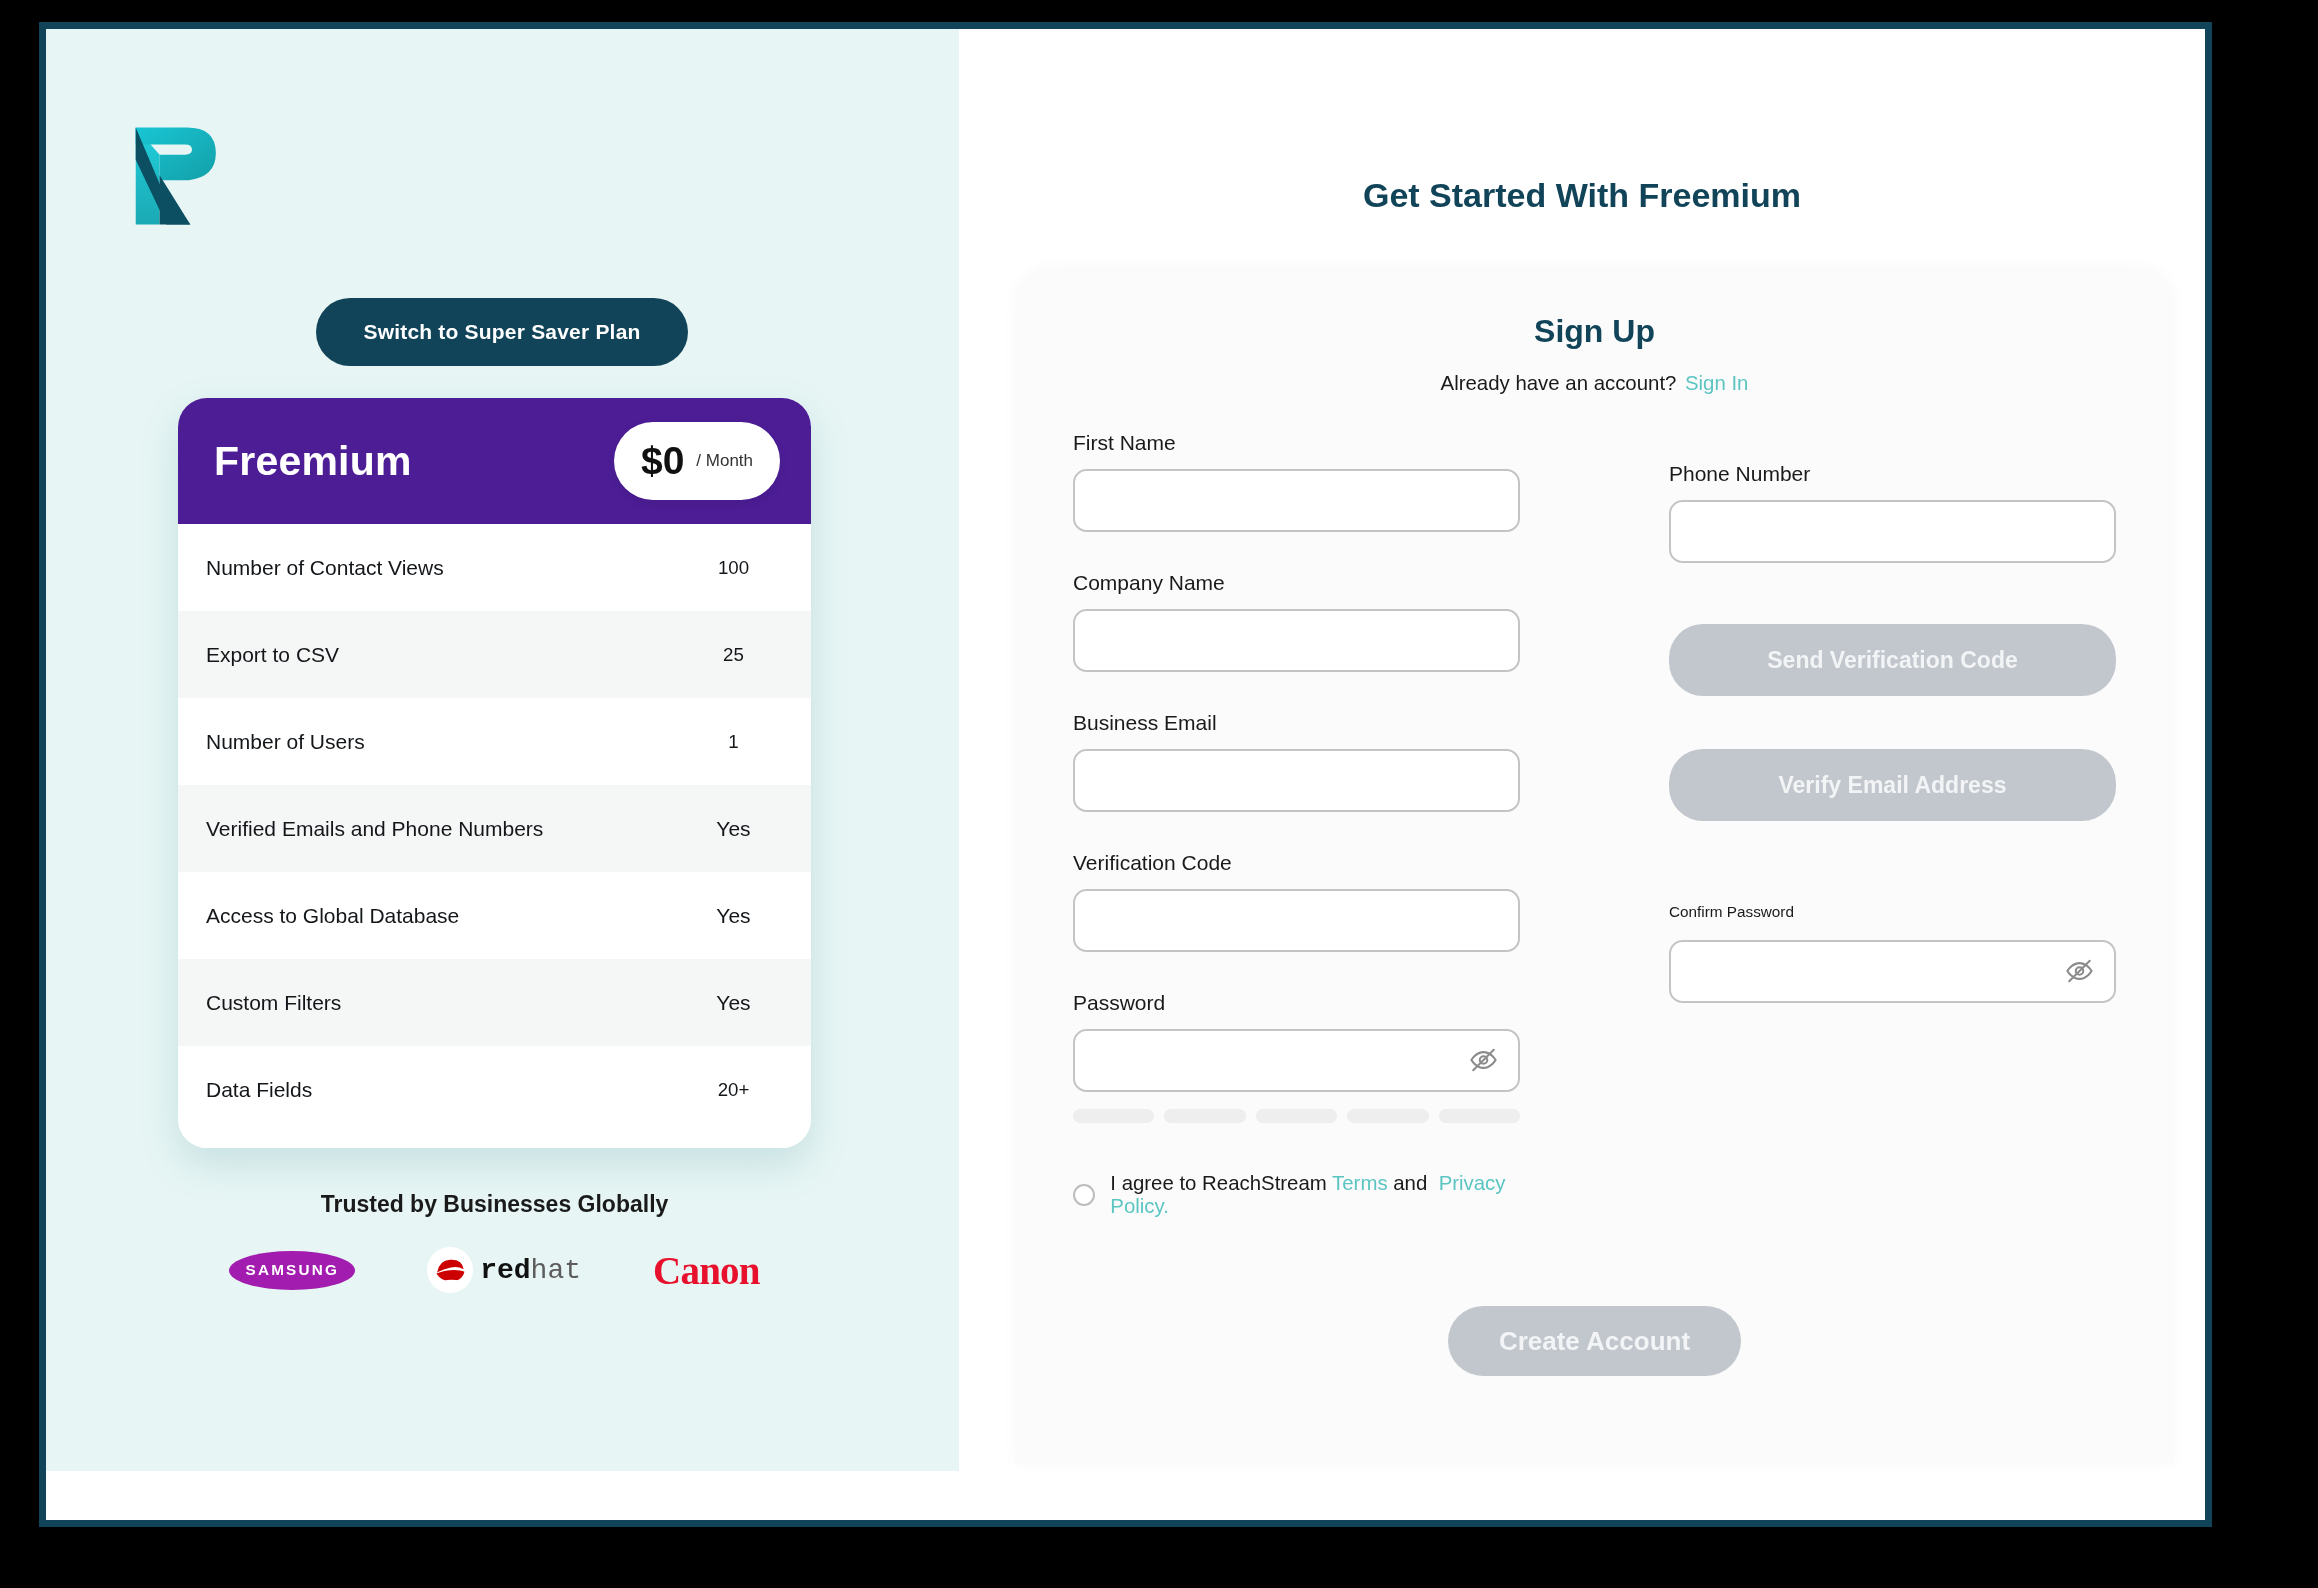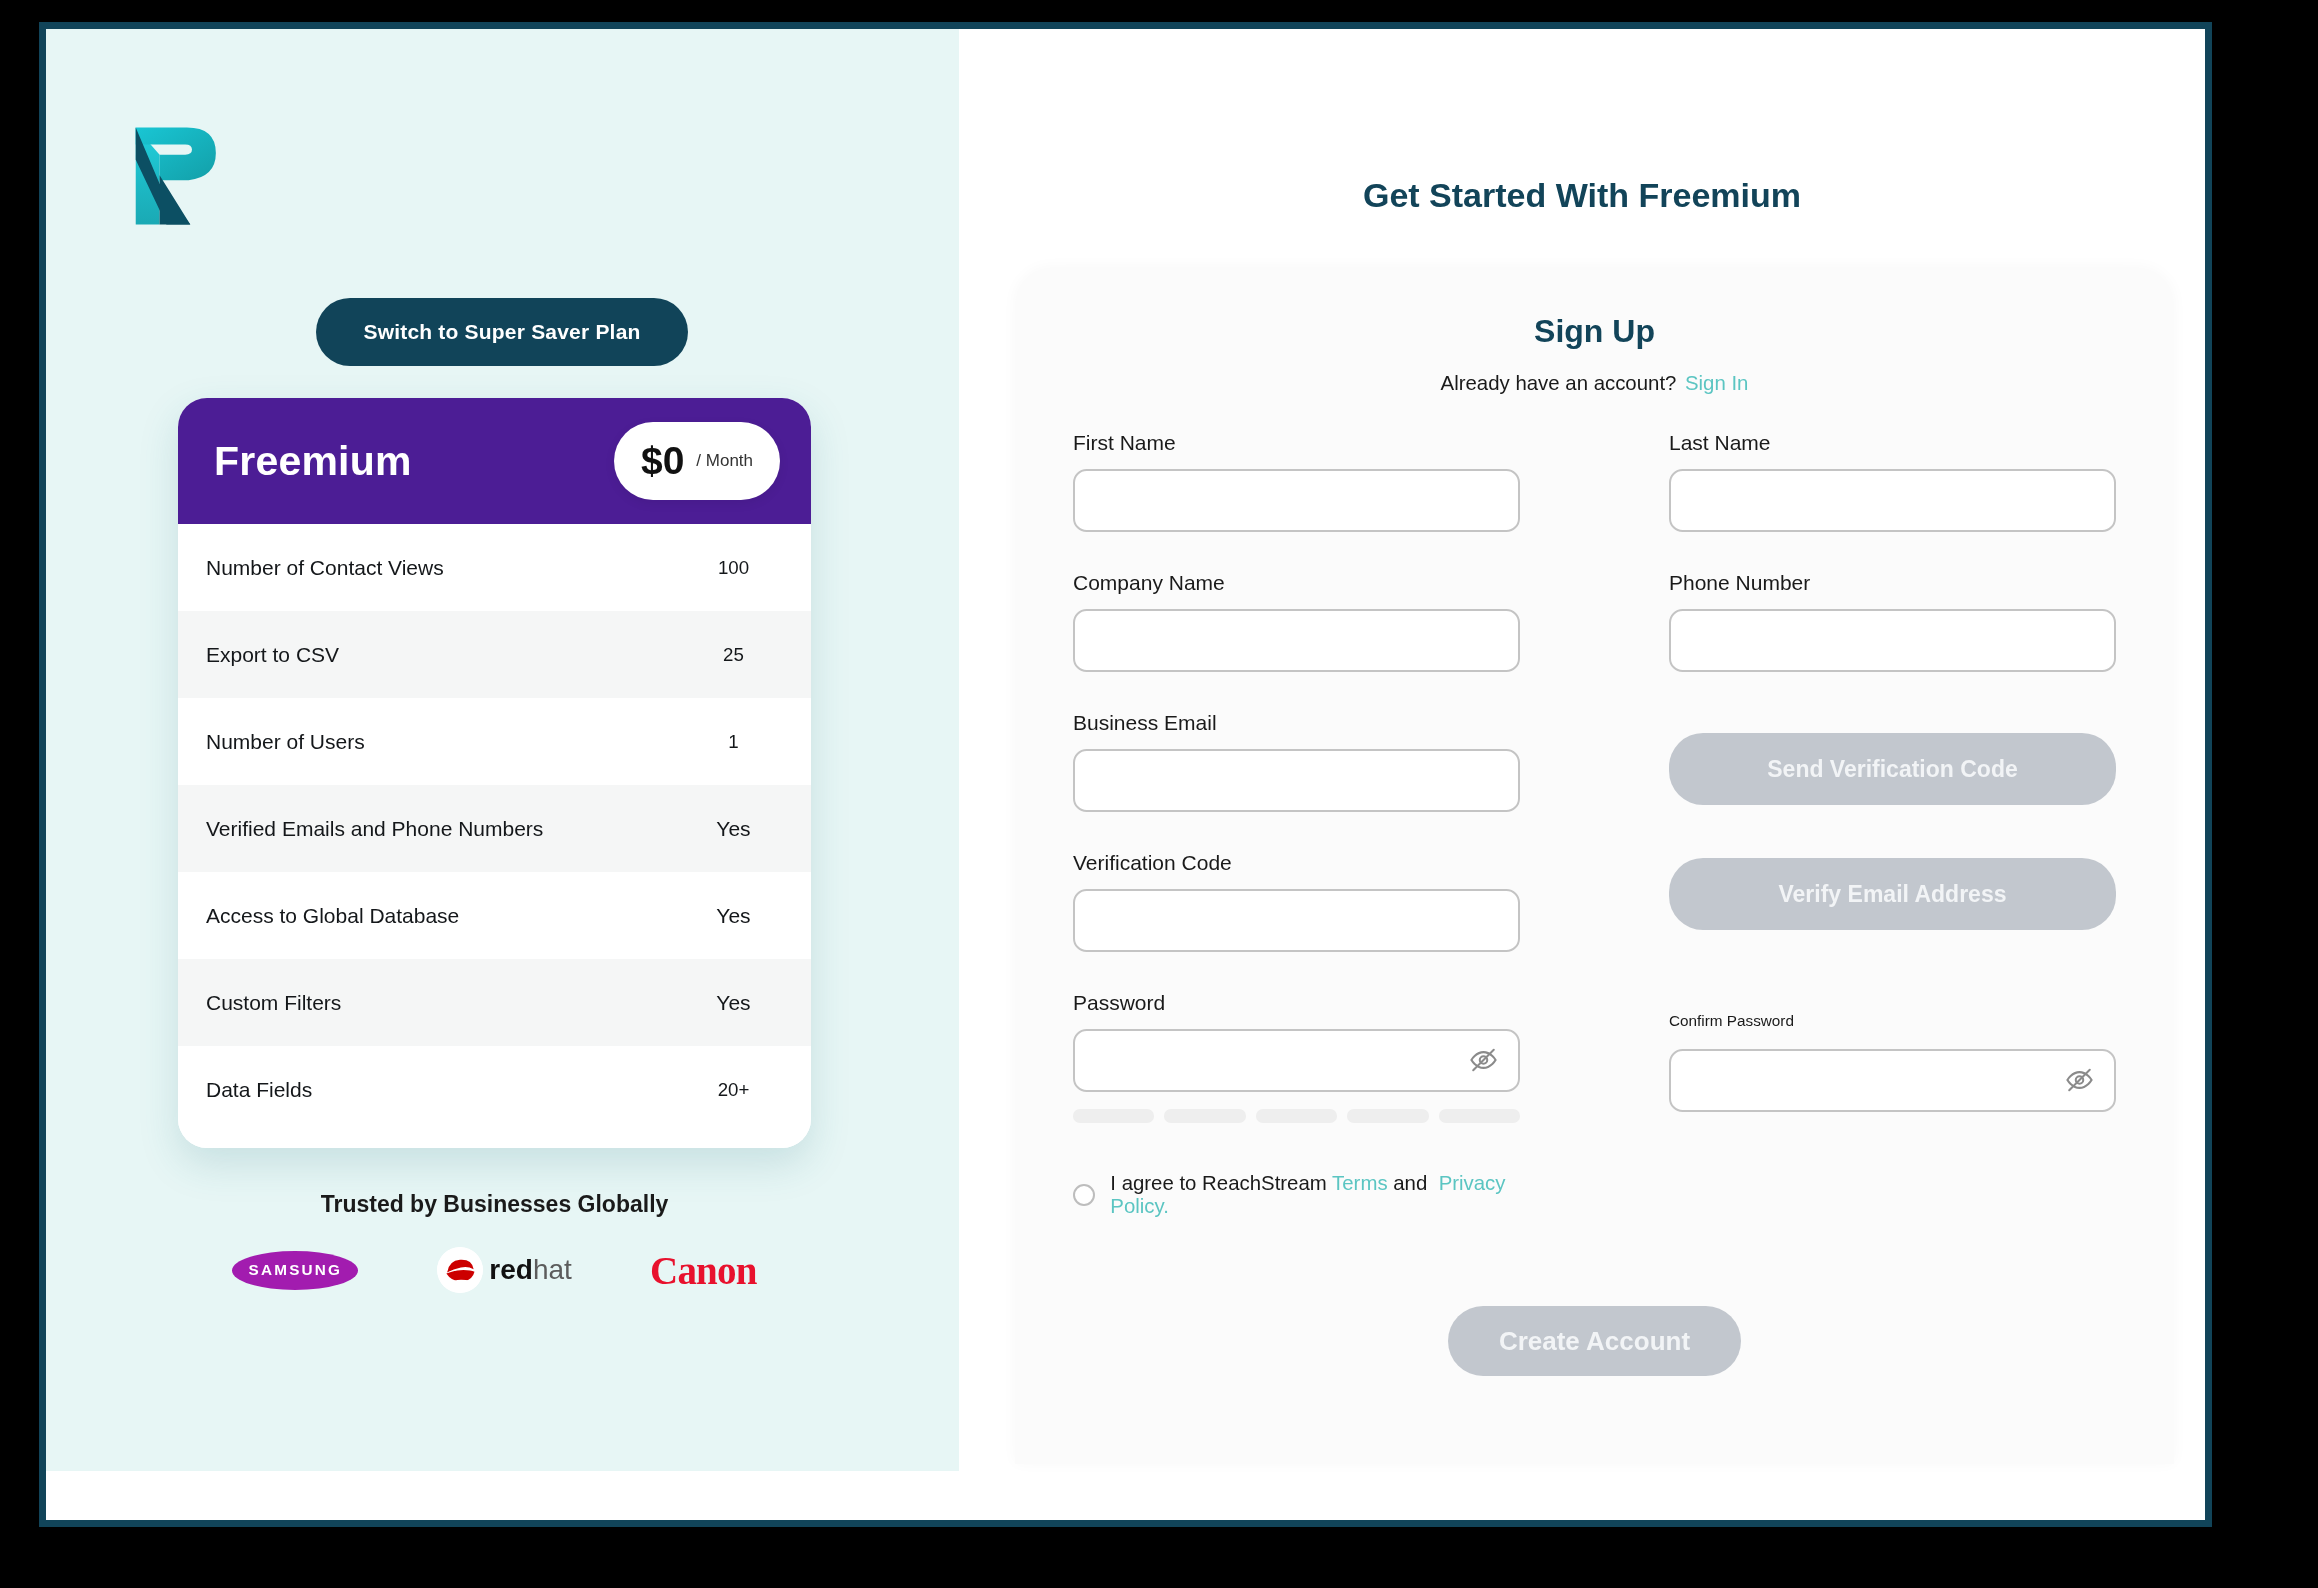--- a/index.html
+++ b/index.html
@@ -146,21 +146,21 @@
     display: flex; align-items: center; justify-content: center;
     color: #fff; font-size: 15.3px; font-weight: bold; letter-spacing: 2.2px;
   }
   .logo-redhat { display: flex; align-items: center; gap: 6.8px; }
   .logo-redhat-mark {
     width: 46px; height: 46px; border-radius: 50%;
     background: #ffffff;
     display: flex; align-items: center; justify-content: center;
     overflow: hidden;
   }
-  .logo-redhat-text { font-size: 28px; font-weight: bold; color: #111; }
+  .logo-redhat-text { font-size: 28px; font-weight: bold; color: #111; font-family: Liberation Mono, monospace; }
   .logo-redhat-text i { font-style: normal; color: #5c5c5c; font-weight: normal; }
   .logo-canon {
     font-family: "Liberation Serif", serif;
     font-size: 39px; font-weight: bold; color: #e8112d; letter-spacing: -0.8px;
   }
 
   
   #right-panel {
     flex: 1 1 auto;
     background: #ffffff;
@@ -468,26 +468,20 @@
                 <span>
                   <span>I agree to ReachStream</span>
                   <a class="link-teal">Terms</a>
                   <span>and</span>
                   &nbsp;<a class="link-teal">Privacy Policy.</a>
                 </span>
               </div>
             </div>
 
             <div class="form-col">
-              <div class="field">
-                <label class="field-label">Last Name</label>
-                <div class="input-wrap">
-                  <input class="text-input" type="text" value="" style="">
-                </div>
-              </div>
               <div class="spacer-sm"></div>
 
               <div class="field">
                 <label class="field-label">Phone Number</label>
                 <div class="input-wrap">
                   <input class="text-input" type="text" value="" style="">
                 </div>
               </div>
               <div class="spacer-md"></div>
 

